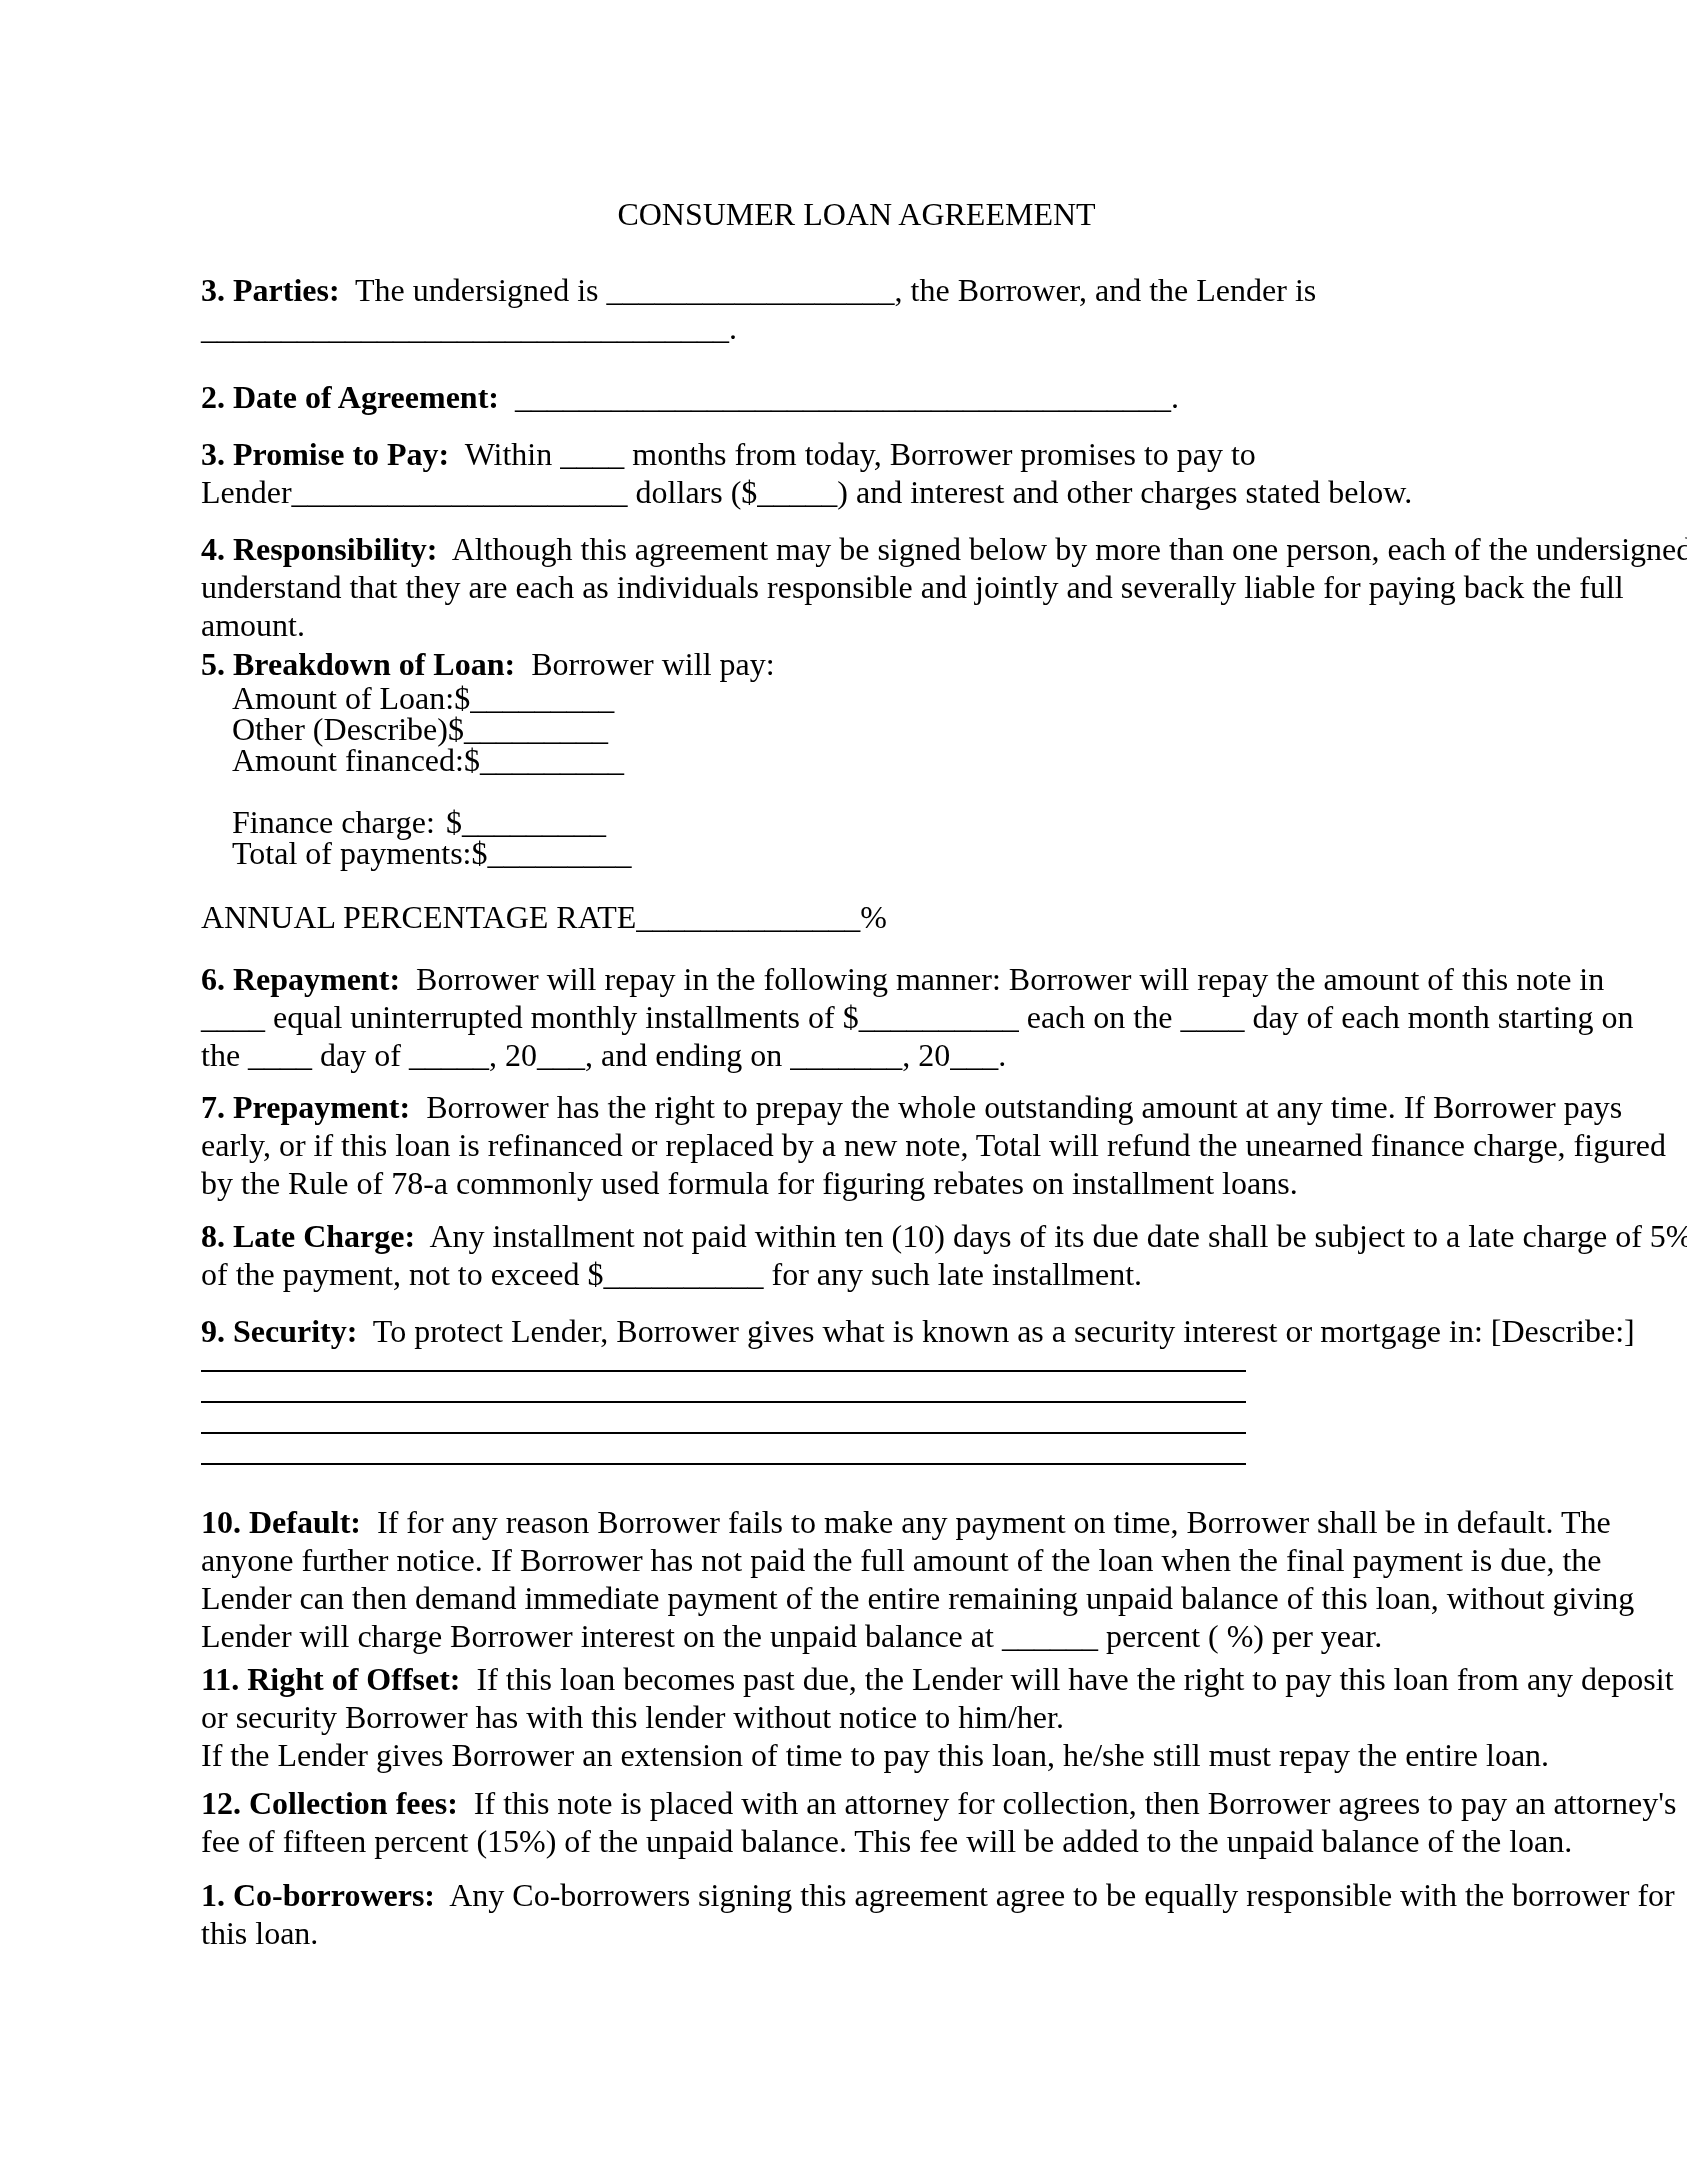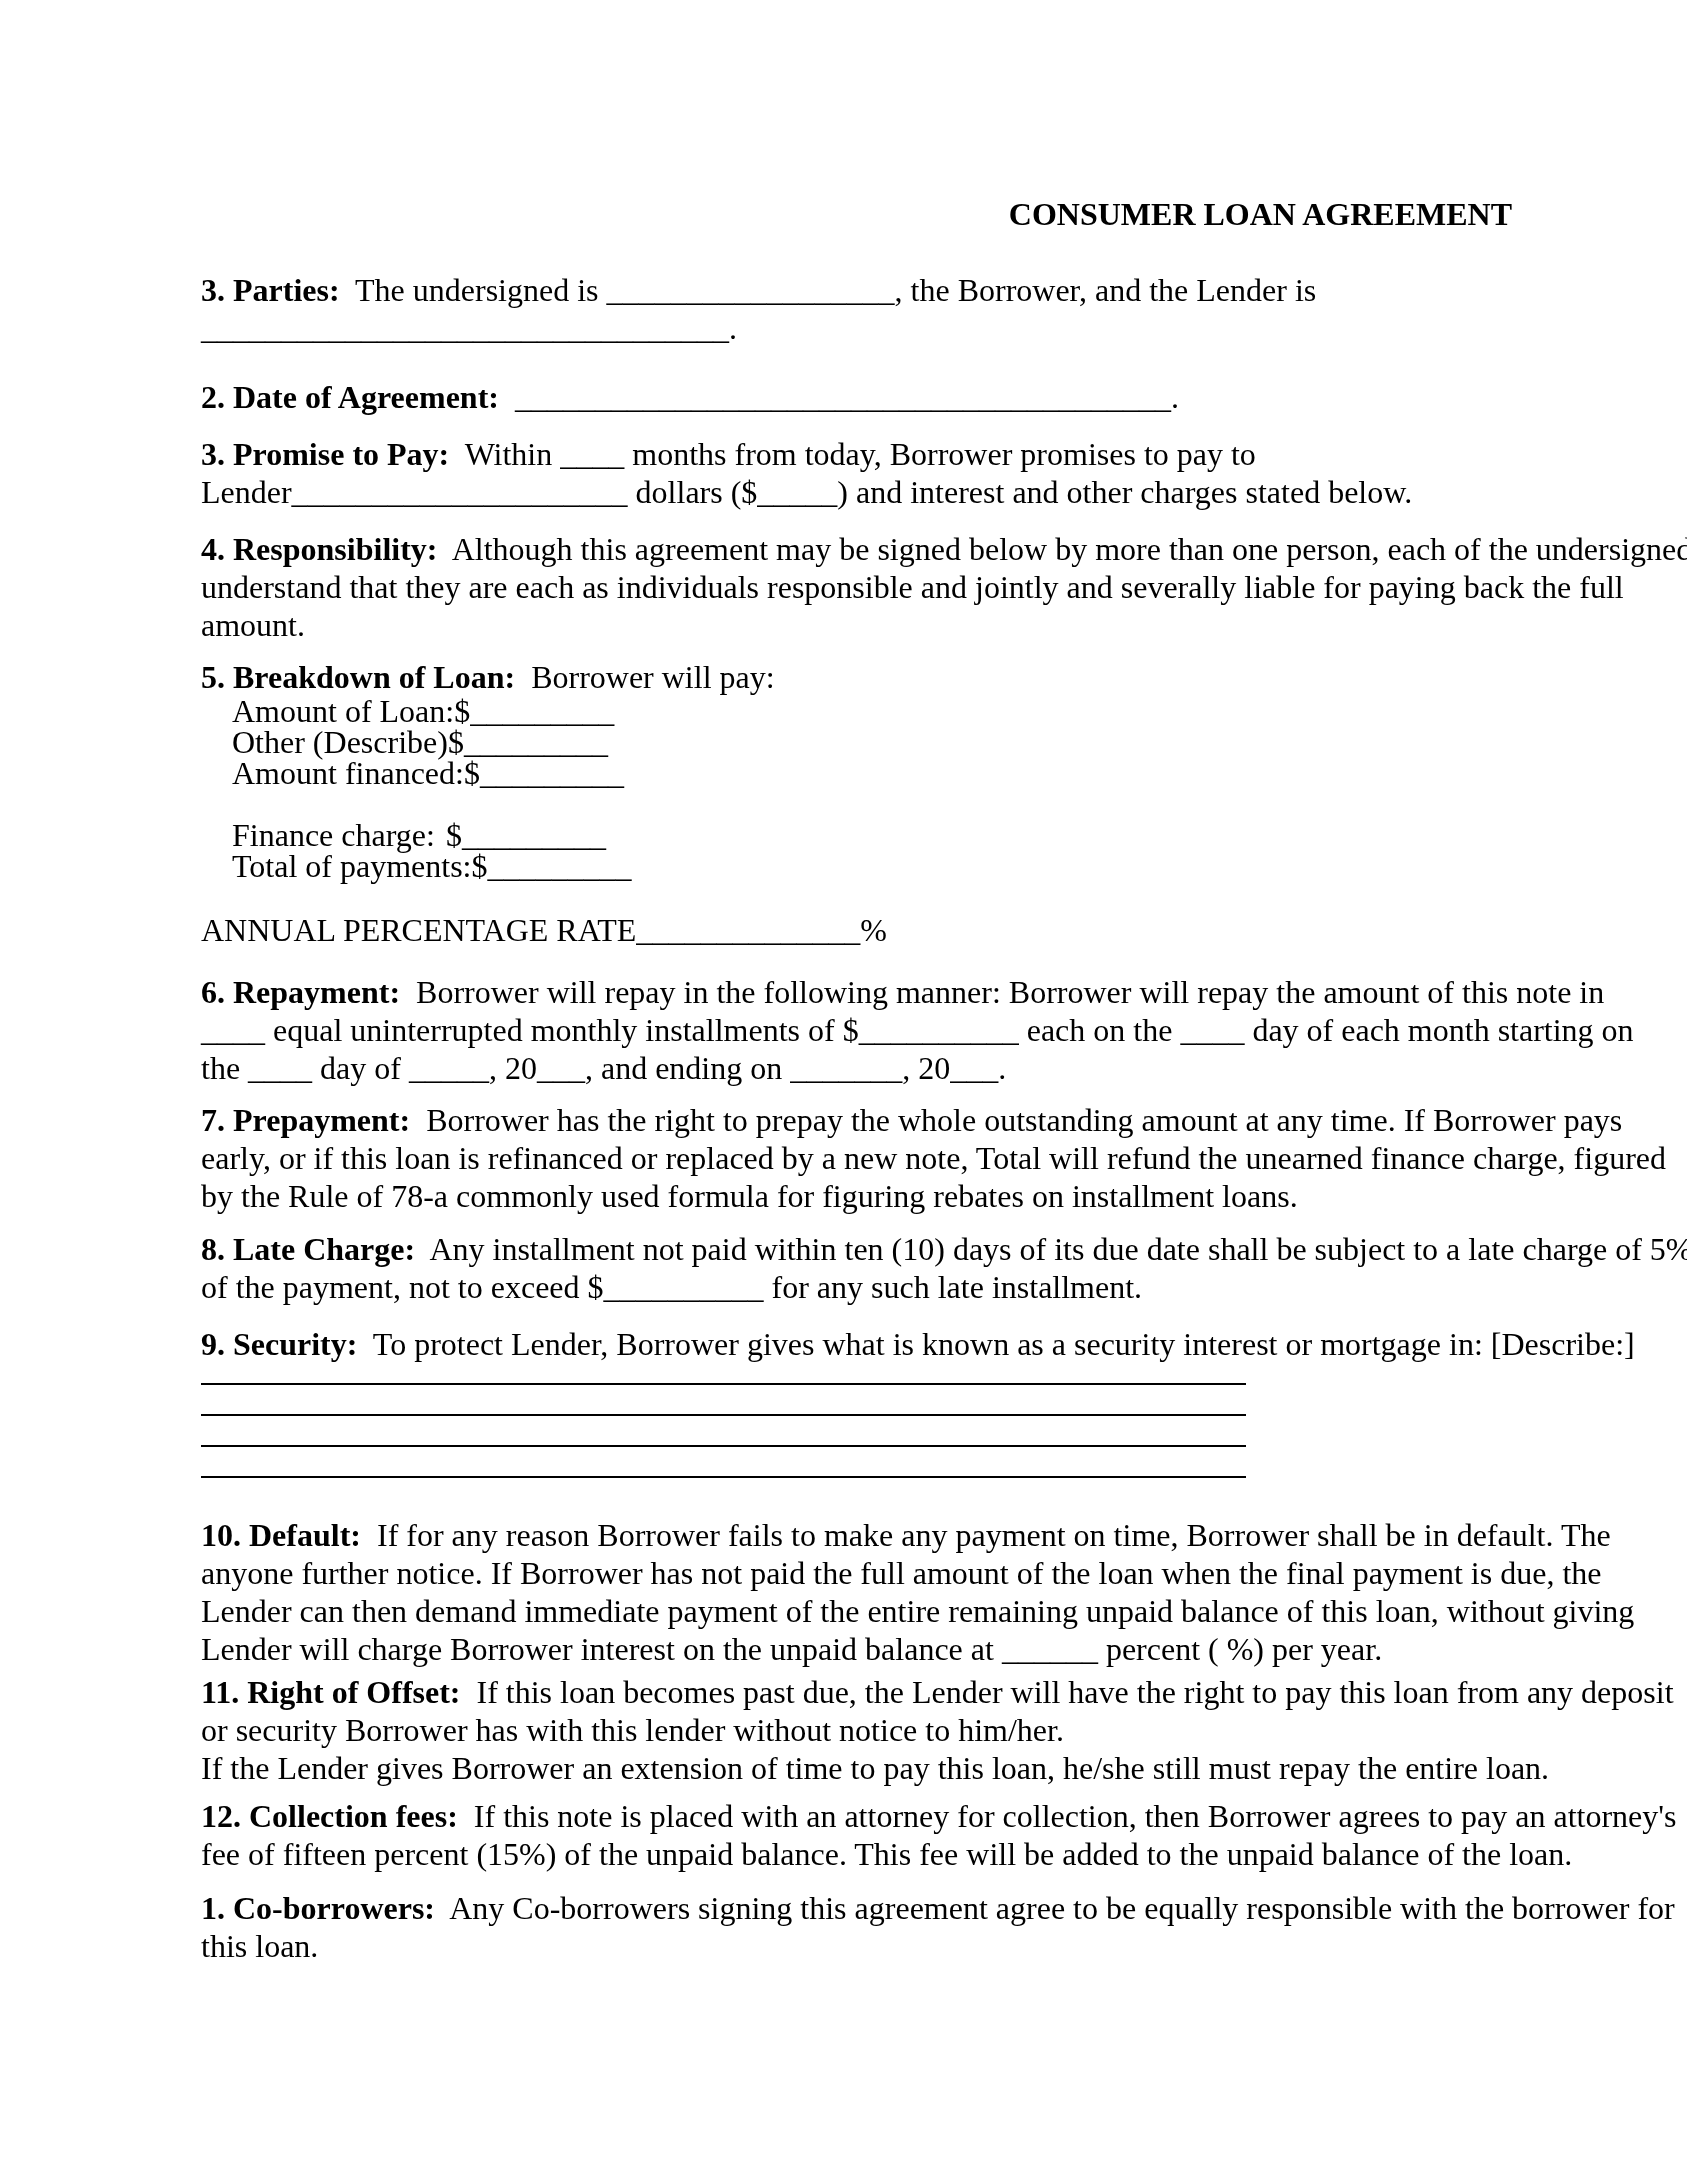--- a/index.html
+++ b/index.html
@@ -11,22 +11,22 @@
     background: #ffffff;
     color: #000000;
     font-family: "Liberation Serif", "DejaVu Serif", serif;
     font-size: 32px;
     line-height: 38px;
     padding: 195px 175px 0 201px;
     overflow: hidden;
   }
   .line { white-space: pre; }
   .title {
-    text-align: right;
-    font-weight: bold;
+    text-align: center;
+    font-weight: normal;
     letter-spacing: 0px;
   }
   .para { margin: 0; }
   b.lbl { font-weight: bold; }
   .loan-row {
     line-height: 31px;
     padding-left: 31px;
     white-space: pre;
   }
   .row-label {
@@ -62,21 +62,21 @@
     <div class="line"><b class="lbl">3. Promise to Pay:</b><span>  Within ____ months from today, Borrower promises to pay to</span></div>
     <div class="line">Lender_____________________ dollars ($_____) and interest and other charges stated below.</div>
   </div>
 
   <div class="para" style="margin-top:19px">
     <div class="line"><b class="lbl">4. Responsibility:</b><span>  Although this agreement may be signed below by more than one person, each of the undersigned</span></div>
     <div class="line">understand that they are each as individuals responsible and jointly and severally liable for paying back the full</div>
     <div class="line">amount.</div>
   </div>
 
-  <div class="para" style="margin-top:14px">
+  <div class="para" style="margin-top:1px">
     <div class="line"><b class="lbl">5. Breakdown of Loan:</b><span>  Borrower will pay:</span></div>
     <div class="loan-row"><span class="row-label">Amount of Loan:</span><span>$_________</span></div>
     <div class="loan-row"><span class="row-label">Other (Describe)</span><span>$_________</span></div>
     <div class="loan-row"><span class="row-label">Amount financed:</span><span>$_________</span></div>
     <div class="loan-row" style="margin-top:31px"><span class="row-label">Finance charge:</span><span>$_________</span></div>
     <div class="loan-row"><span class="row-label">Total of payments:</span><span>$_________</span></div>
   </div>
 
   <div class="line" style="margin-top:29px">ANNUAL PERCENTAGE RATE______________%</div>
 

